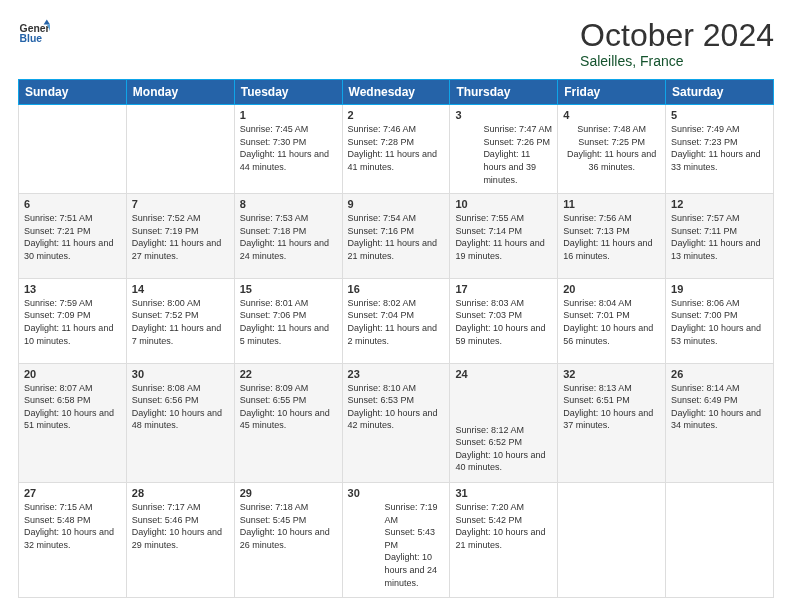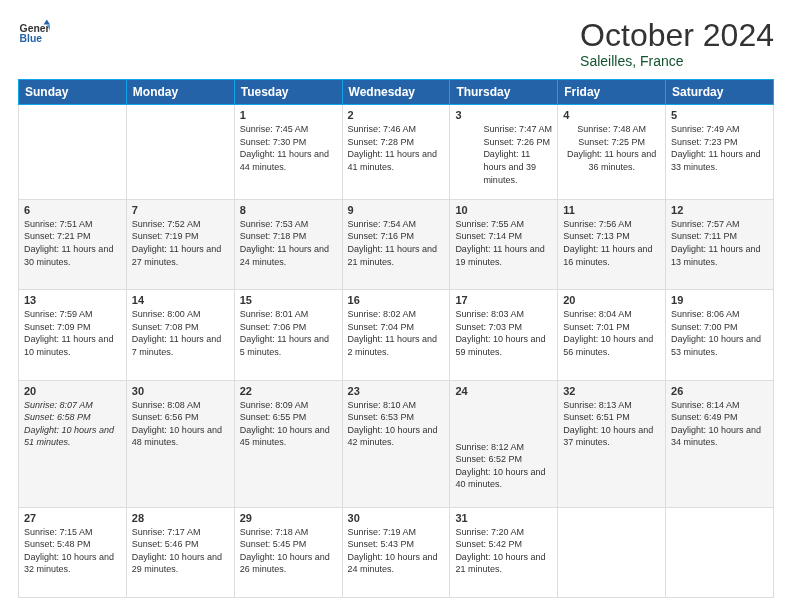--- a/index.html
+++ b/index.html
@@ -201,21 +201,21 @@
         <tr>
           <td>
             <span class="day-num">13</span>
             <div class="day-info" style="white-space: pre-line;">Sunrise: 7:59 AM
 Sunset: 7:09 PM
 Daylight: 11 hours and 10 minutes.</div>
           </td>
           <td>
             <span class="day-num">14</span>
             <div class="day-info" style="white-space: pre-line;">Sunrise: 8:00 AM
-Sunset: 7:08 PM
+Sunset: 7:52 PM
 Daylight: 11 hours and 7 minutes.</div>
           </td>
           <td>
             <span class="day-num">15</span>
             <div class="day-info" style="white-space: pre-line;">Sunrise: 8:01 AM
 Sunset: 7:06 PM
 Daylight: 11 hours and 5 minutes.</div>
           </td>
           <td>
             <span class="day-num">16</span>
@@ -238,21 +238,21 @@
           <td>
             <span class="day-num">19</span>
             <div class="day-info" style="white-space: pre-line;">Sunrise: 8:06 AM
 Sunset: 7:00 PM
 Daylight: 10 hours and 53 minutes.</div>
           </td>
         </tr>
         <tr>
           <td>
             <span class="day-num">20</span>
-            <div class="day-info" style="white-space: pre-line; font-style: italic;">Sunrise: 8:07 AM
+            <div class="day-info" style="white-space: pre-line;">Sunrise: 8:07 AM
 Sunset: 6:58 PM
 Daylight: 10 hours and 51 minutes.</div>
           </td>
           <td>
             <span class="day-num">30</span>
             <div class="day-info" style="white-space: pre-line;">Sunrise: 8:08 AM
 Sunset: 6:56 PM
 Daylight: 10 hours and 48 minutes.</div>
           </td>
           <td>
@@ -300,21 +300,21 @@
 Daylight: 10 hours and 29 minutes.</div>
           </td>
           <td>
             <span class="day-num">29</span>
             <div class="day-info" style="white-space: pre-line;">Sunrise: 7:18 AM
 Sunset: 5:45 PM
 Daylight: 10 hours and 26 minutes.</div>
           </td>
           <td>
             <span class="day-num">30</span>
-            <div class="day-info" style="white-space: pre-line;">Sunrise: 7:19 AM
+            <div class="day-info" style="white-space: pre-line; margin-left: 37px;">Sunrise: 7:19 AM
 Sunset: 5:43 PM
 Daylight: 10 hours and 24 minutes.</div>
           </td>
           <td>
             <span class="day-num">31</span>
             <div class="day-info" style="white-space: pre-line;">Sunrise: 7:20 AM
 Sunset: 5:42 PM
 Daylight: 10 hours and 21 minutes.</div>
           </td>
           <td class="empty"></td>

